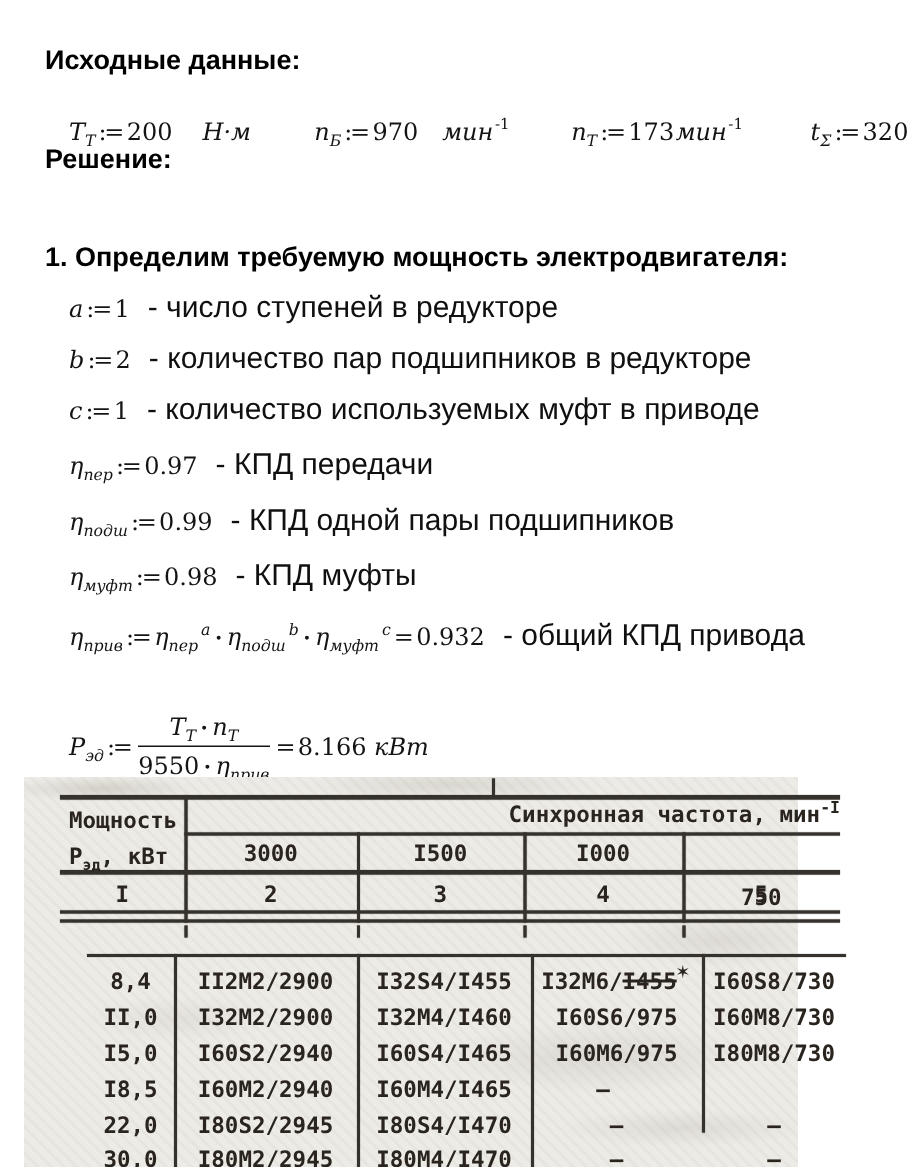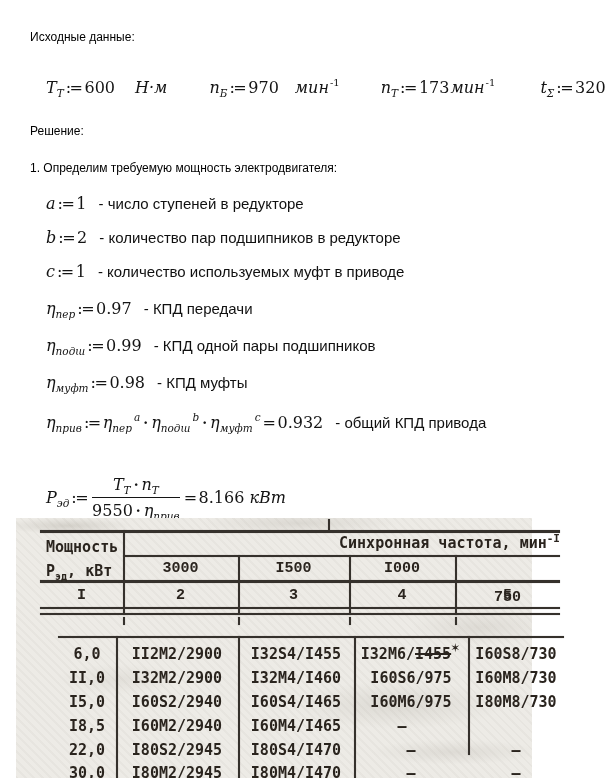--- a/index.html
+++ b/index.html
@@ -1,33 +1,33 @@
 <!DOCTYPE html>
 <html><head>
 <meta charset="utf-8">
 <style>
   html,body{margin:0;padding:0;background:#fff;}
   .page{position:relative;width:605px;height:778px;background:#ffffff;overflow:hidden;
         font-family:"Liberation Sans",sans-serif;color:#101010;}
 
   
-  .hdg{position:absolute;left:30px;font-size:12px;font-weight:normal;color:#000;white-space:nowrap;}
+  .hdg{position:absolute;left:30px;font-size:18px;font-weight:bold;color:#000;white-space:nowrap;}
 
   
   .math{position:absolute;left:46px;font-family:"DejaVu Serif",serif;font-style:italic;
         font-size:16px;color:#141414;white-space:nowrap;}
   .mvar{font-style:italic;}
   .mnum{font-style:normal;}
   sub.msub{font-size:10.5px;font-style:italic;vertical-align:baseline;position:relative;top:4px;line-height:0;}
   sup.mexp{font-size:10.5px;font-style:italic;vertical-align:baseline;position:relative;top:-7px;margin-left:2px;line-height:0;}
   .mop{font-style:normal;letter-spacing:-1.5px;margin:0 3px 0 2px;}
   .mdot{font-style:normal;font-weight:bold;margin:0 3px;font-size:14px;}
   .munit{margin-left:5px;}
   .usup{font-size:10px;font-style:normal;position:relative;top:-7px;margin-left:1px;}
-  .desc{font-family:"Liberation Sans",sans-serif;font-style:normal;font-size:15px;color:#101010;margin-left:12px;}
+  .desc{font-family:"Liberation Sans",sans-serif;font-style:normal;font-size:20px;color:#101010;margin-left:12px;}
 
   .gq{margin-right:36px;}
   .gq0 .munit{margin-left:20px;}
   .gq1 .munit{margin-left:16px;}
   .gq2 .munit{margin-left:1px;}
   .gq2{margin-right:40px;}
 
   
   .pwr{display:flex;align-items:center;height:56px;}
   .frac{display:inline-block;text-align:center;margin:0 2px;}
@@ -43,42 +43,42 @@
           radial-gradient(ellipse 150px 34px at 74% 72%, rgba(170,166,156,.25), transparent 70%),
           radial-gradient(ellipse 90px 22px at 20% 62%, rgba(178,173,164,.18), transparent 70%),
           radial-gradient(ellipse 120px 18px at 85% 90%, rgba(168,163,154,.22), transparent 70%),
           repeating-linear-gradient(45deg, rgba(120,114,104,.05) 0 2px, transparent 2px 6px);}
   .tline{position:absolute;background:#35312c;box-shadow:0 0 .7px #35312c;}
   .tw{font-family:"DejaVu Sans Mono",monospace;font-weight:bold;font-size:15px;color:#2a241e;}
   .twpos{position:absolute;white-space:nowrap;}
   sub.twsub{font-size:10px;vertical-align:baseline;position:relative;top:4px;line-height:0;}
   sup.twsup{font-size:11px;vertical-align:baseline;position:relative;top:-6px;line-height:0;}
   .hcells{position:absolute;display:flex;}
-  .hc{text-align:center;font-family:Liberation Mono, monospace;}
+  .hc{text-align:center;}
   .brow{position:absolute;left:42px;width:506px;height:24px;display:flex;align-items:center;}
   .bc{text-align:center;}
   .bc1{width:58px;}.bc2{width:122px;}.bc3{width:116px;}.bc4{width:114px;}.bc5{width:96px;}
   .strike{text-decoration:line-through;text-decoration-thickness:2px;}
   .star{font-family:"DejaVu Sans",sans-serif;font-size:12px;position:relative;top:-7px;left:-1px;}
 </style>
 </head>
 <body>
 
 <div class="page">
 
   <div class="hdg" style="top:30px;">Исходные данные:</div>
 
   <div class="math" style="top:78px;">
-    <span class="gq gq0"><span class="mvar">T</span><sub class="msub">Т</sub><span class="mop">:=</span><span class="mnum">600</span><span class="munit">Н·м</span><span class="usup"></span></span>
+    <span class="gq gq0"><span class="mvar">T</span><sub class="msub">Т</sub><span class="mop">:=</span><span class="mnum">200</span><span class="munit">Н·м</span><span class="usup"></span></span>
     <span class="gq gq1"><span class="mvar">n</span><sub class="msub">Б</sub><span class="mop">:=</span><span class="mnum">970</span><span class="munit">мин</span><span class="usup">-1</span></span>
     <span class="gq gq2"><span class="mvar">n</span><sub class="msub">Т</sub><span class="mop">:=</span><span class="mnum">173</span><span class="munit">мин</span><span class="usup">-1</span></span>
     <span class="gq gq3"><span class="mvar">t</span><sub class="msub">Σ</sub><span class="mop">:=</span><span class="mnum">32000</span><span class="usup"></span></span>
   </div>
 
-  <div class="hdg" style="top:124px;">Решение:</div>
+  <div class="hdg" style="top:96px;">Решение:</div>
   <div class="hdg" style="top:161px;">1. Определим требуемую мощность электродвигателя:</div>
 
   <div class="math" style="top:194px;"><span class="mvar">a</span><sub class="msub"></sub><span class="mop">:=</span><span class="mnum">1</span><span class="desc">- число ступеней в редукторе</span></div>
   <div class="math" style="top:228px;"><span class="mvar">b</span><sub class="msub"></sub><span class="mop">:=</span><span class="mnum">2</span><span class="desc">- количество пар подшипников в редукторе</span></div>
   <div class="math" style="top:262px;"><span class="mvar">c</span><sub class="msub"></sub><span class="mop">:=</span><span class="mnum">1</span><span class="desc">- количество используемых муфт в приводе</span></div>
   <div class="math" style="top:299px;"><span class="mvar">η</span><sub class="msub">пер</sub><span class="mop">:=</span><span class="mnum">0.97</span><span class="desc">- КПД передачи</span></div>
   <div class="math" style="top:336px;"><span class="mvar">η</span><sub class="msub">подш</sub><span class="mop">:=</span><span class="mnum">0.99</span><span class="desc">- КПД одной пары подшипников</span></div>
   <div class="math" style="top:373px;"><span class="mvar">η</span><sub class="msub">муфт</sub><span class="mop">:=</span><span class="mnum">0.98</span><span class="desc">- КПД муфты</span></div>
 
   <div class="math" style="top:413px;">
@@ -131,21 +131,21 @@
       <span class="hc" style="width:105px;">5</span>
     </div>
 
     <div class="tline" style="left:42px;top:118px;width:506px;height:2px;"></div>
     <div class="tline" style="left:100px;top:118px;width:2px;height:142px;"></div>
     <div class="tline" style="left:222px;top:118px;width:2px;height:142px;"></div>
     <div class="tline" style="left:338px;top:118px;width:2px;height:142px;"></div>
     <div class="tline" style="left:452px;top:118px;width:2px;height:119px;"></div>
 
     <div class="brow tw" style="top:124px;">
-      <span class="bc bc1">6,0</span>
+      <span class="bc bc1">8,4</span>
       <span class="bc bc2">II2М2/2900</span>
       <span class="bc bc3">I32S4/I455</span>
       <span class="bc bc4"><span>I32М6/</span><s class="strike">I455</s><span class="star">✶</span></span>
       <span class="bc bc5">I60S8/730</span>
     </div>
     <div class="brow tw" style="top:148px;">
       <span class="bc bc1">II,0</span>
       <span class="bc bc2">I32М2/2900</span>
       <span class="bc bc3">I32М4/I460</span>
       <span class="bc bc4">I60S6/975</span>

